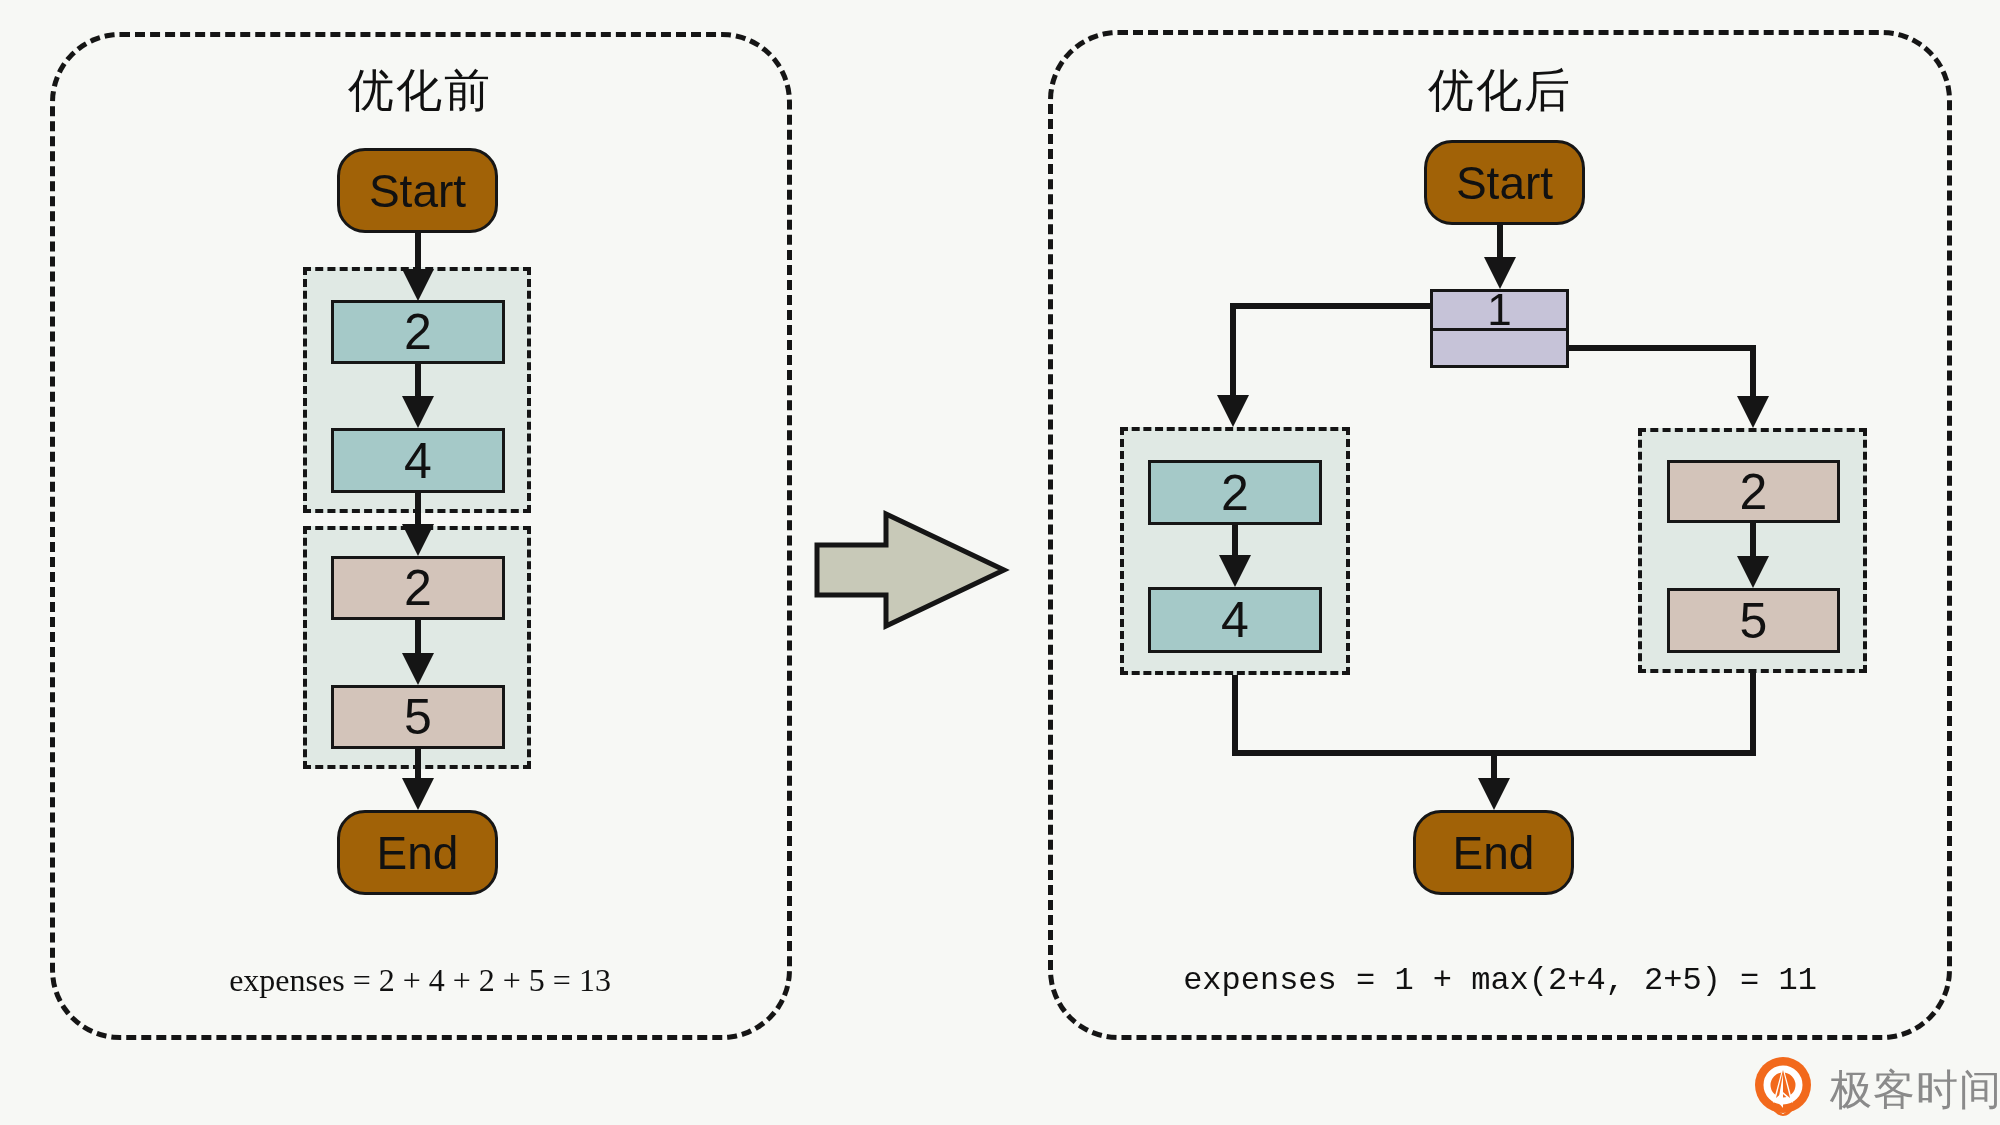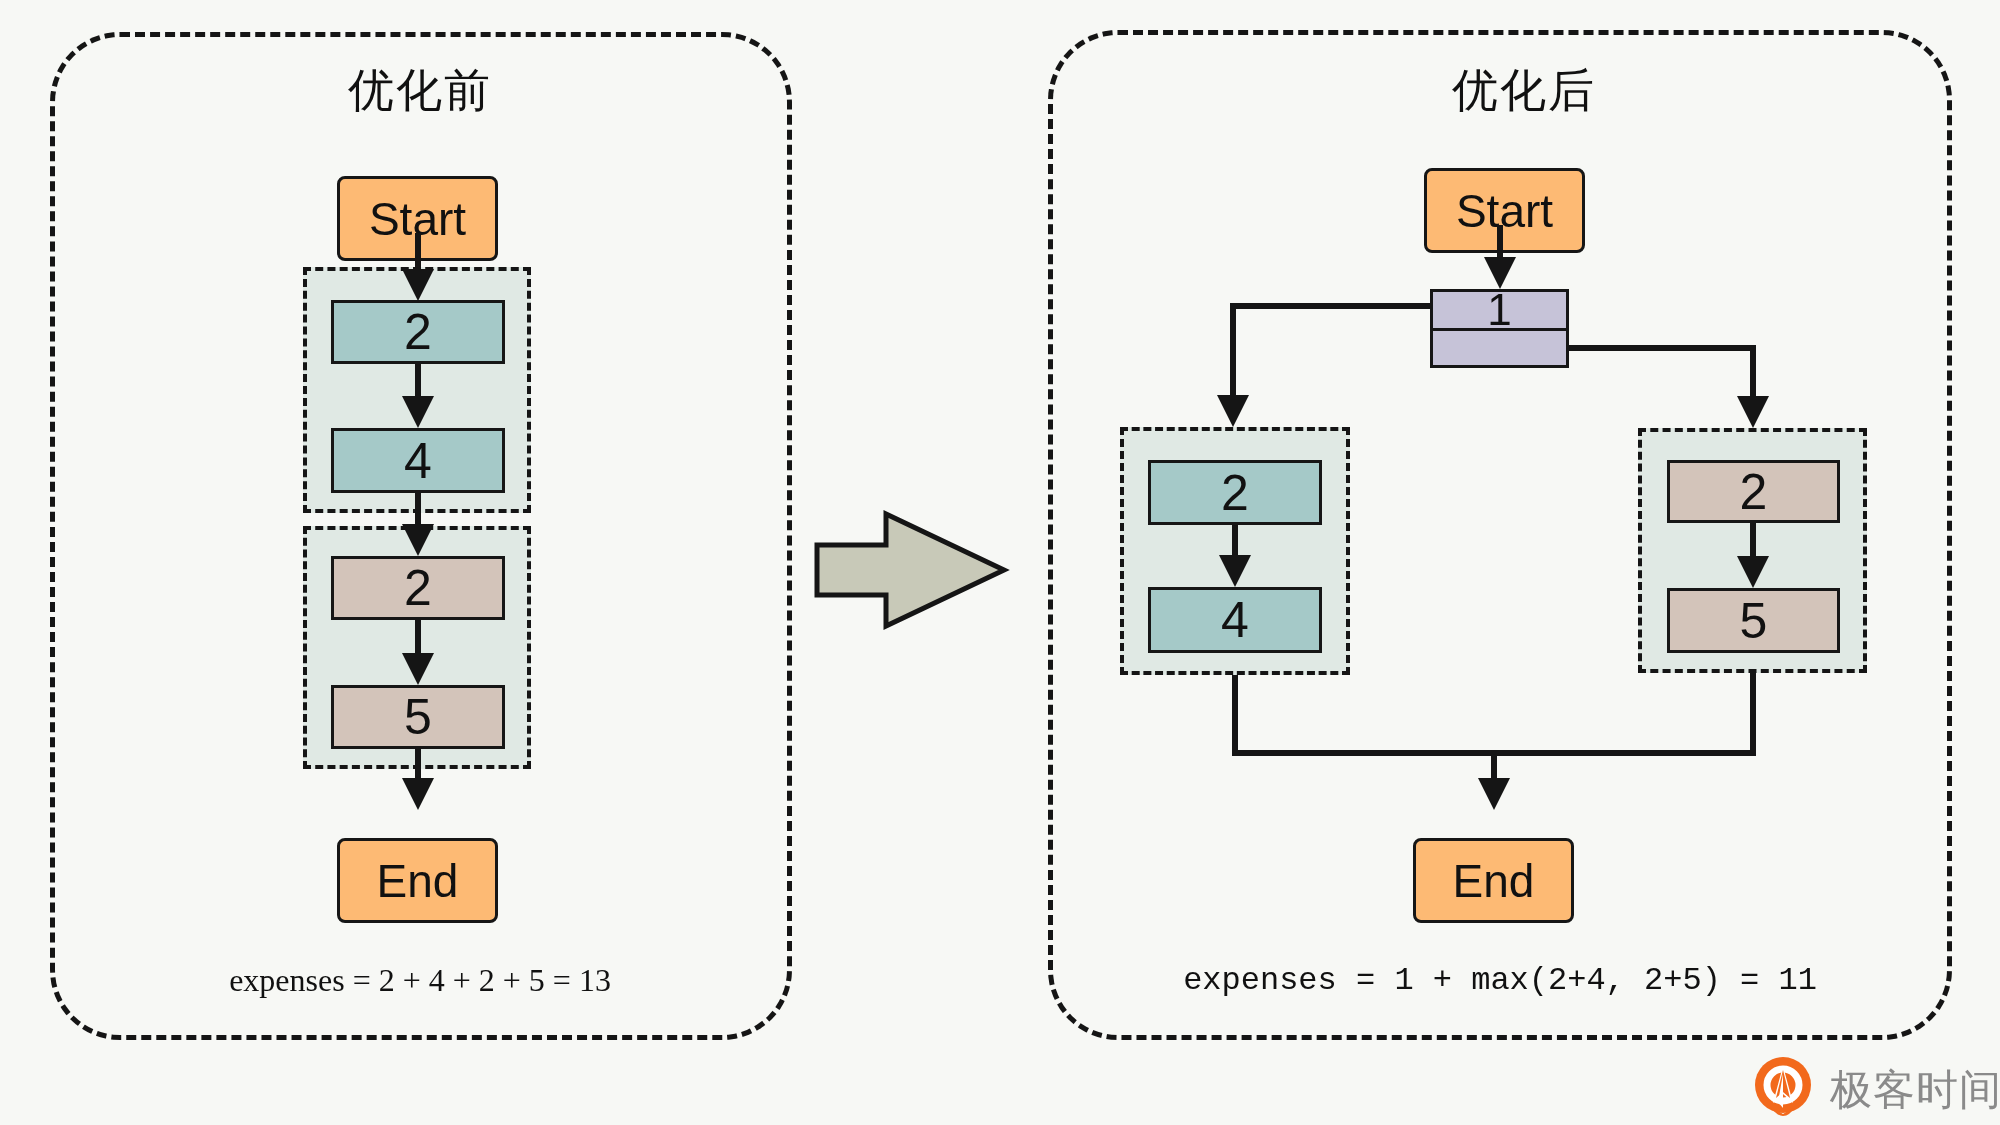--- a/index.html
+++ b/index.html
@@ -22,31 +22,31 @@
   .panel.before{left:50px;top:32px;width:742px;height:1008px;}
   .panel.after{left:1048px;top:30px;width:904px;height:1010px;}
 
   .panel-title{
     position:absolute;
     font-size:46px;color:#111;letter-spacing:2px;
     text-align:center;white-space:nowrap;
     transform:translateX(-50%);
   }
   .title-before{left:420px;top:60px;}
-  .title-after{left:1500px;top:60px;margin-left:24px;}
+  .title-after{left:1500px;top:60px;}
 
   
   .node{
     position:absolute;
-    background:#fdba74;
+    background:#a16207;
     border:3px solid #161616;
-    border-radius:8px;
+    border-radius:28px;
     box-sizing:border-box;
     display:flex;align-items:center;justify-content:center;
-    font-size:46px;color:#111;margin-top:28px;
+    font-size:46px;color:#111;
   }
 
   
   .group{
     position:absolute;
     background:#e0e9e4;
     border:4px dashed #151515;
     box-sizing:border-box;
   }
 

